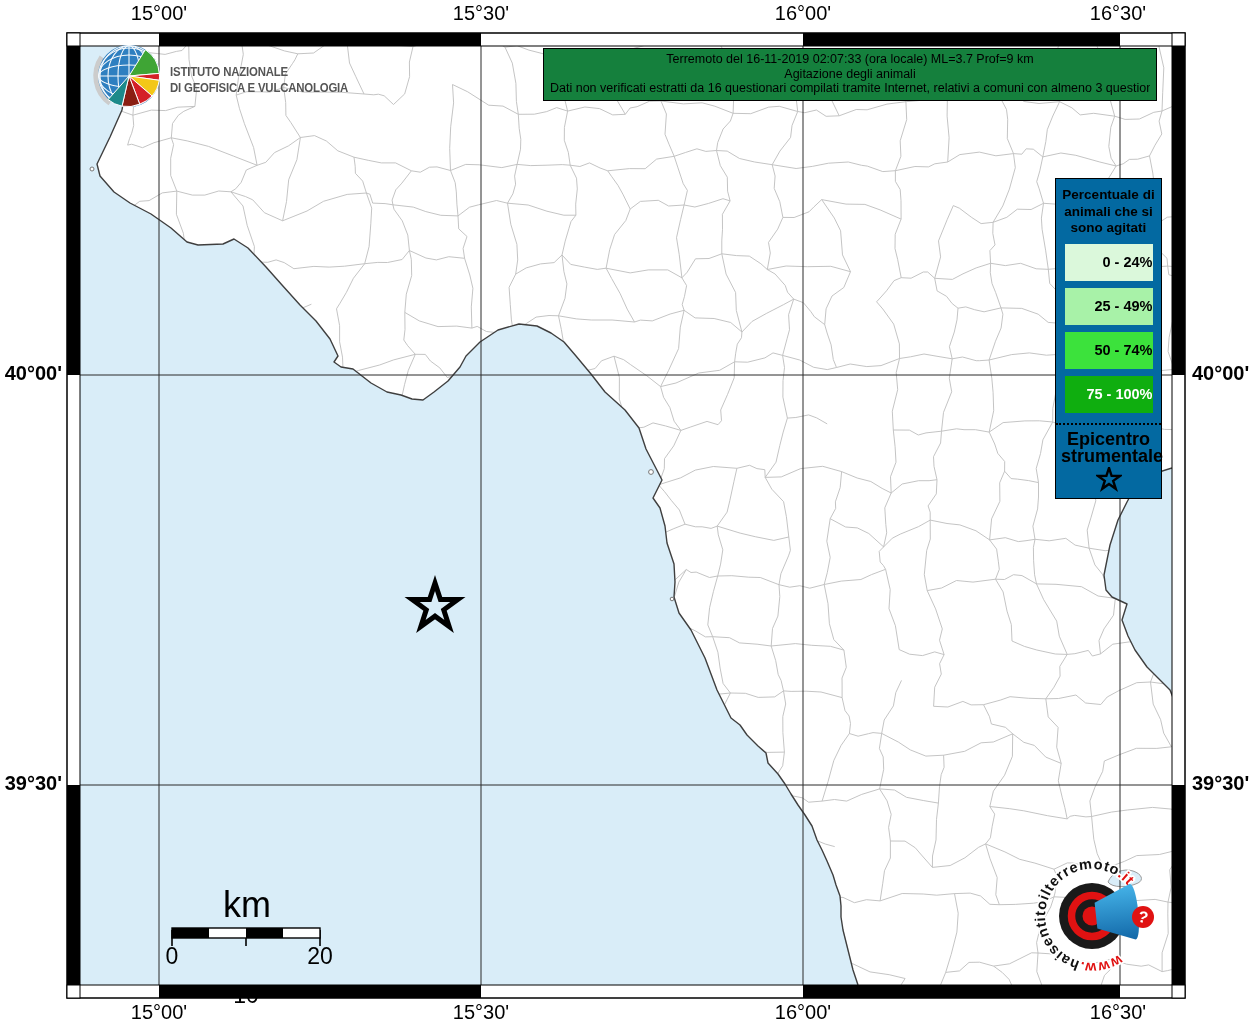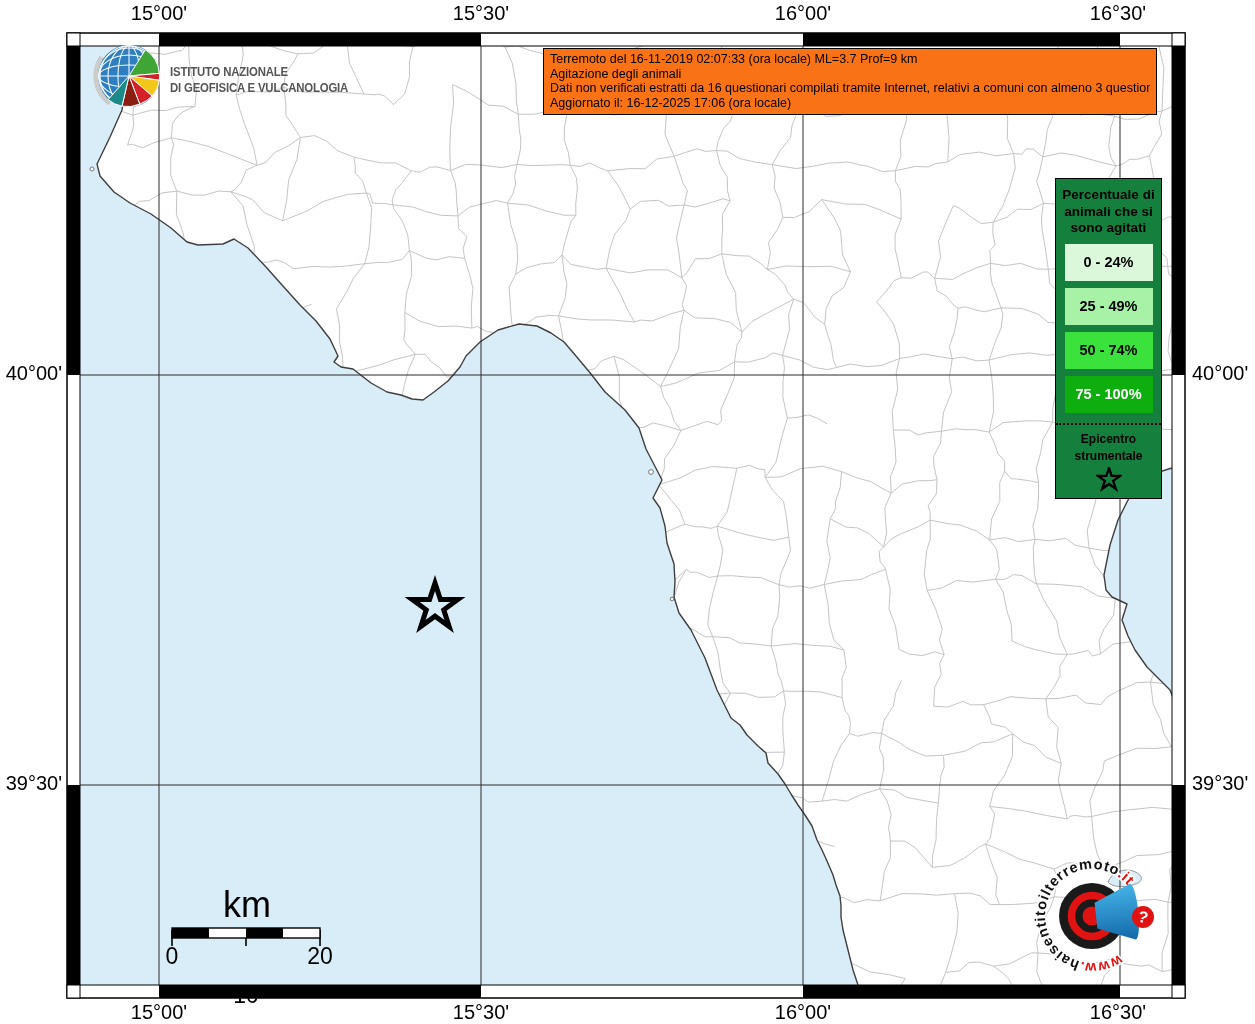--- a/index.html
+++ b/index.html
@@ -1,34 +1,34 @@
 <!DOCTYPE html>
 <html><head>
 <meta charset="utf-8">
 <style>
   html,body{margin:0;padding:0;background:#fff;}
   #page{position:relative;width:1255px;height:1024px;background:#fff;overflow:hidden;
         font-family:"Liberation Sans","DejaVu Sans",sans-serif;}
   #map-svg{position:absolute;left:0;top:0;}
   .axlab{position:absolute;font-size:20px;color:#000;white-space:nowrap;}
   .axlab.center{transform:translateX(-50%);}
-  .axlab.vcenter{transform:translateY(-50%);}
+  .axlab.vcenter{transform:translateY(-50%);font-weight:bold;}
   
   #info-box{position:absolute;left:543px;top:48px;width:614px;box-sizing:border-box;
-    background:#f97316;border:1px solid #000;padding:3px 6px 4px 6px;
-    font-size:12.5px;line-height:14.6px;color:#000;}
+    background:#15803d;border:1px solid #000;padding:3px 6px 4px 6px;
+    font-size:12.5px;line-height:14.6px;color:#000;text-align:center;}
   #info-box div{white-space:nowrap;overflow:hidden;}
   
   #legend{position:absolute;left:1055px;top:178px;width:107px;box-sizing:border-box;
-    background:#15803d;border:1px solid #000;padding:8px 5px 4px 5px;text-align:center;color:#000;}
+    background:#0369a1;border:1px solid #000;padding:8px 5px 4px 5px;text-align:center;color:#000;}
   #legend .ltitle{font-weight:bold;font-size:13.5px;line-height:16.5px;}
   .swatch{width:88px;height:37px;margin:7px auto 0 auto;font-weight:bold;font-size:14.5px;
-    line-height:37px;text-align:center;}
+    line-height:37px;text-align:right;}
   #legend .sep{margin:10px -5px 0 -5px;border-top:2px dotted #000;}
-  #legend .etitle{font-weight:bold;font-size:12px;line-height:17px;margin-top:6px;}
+  #legend .etitle{font-weight:bold;font-size:18px;line-height:17px;margin-top:6px;}
   #legend .estar{margin:2px auto 2px auto;display:block;}
   
   #ingv-text{position:absolute;left:170px;top:64px;font-size:12px;font-weight:bold;color:#555;
     line-height:16px;letter-spacing:-0.2px;transform:scaleX(0.95);transform-origin:left top;white-space:nowrap;}
   
   .sclab{position:absolute;font-size:23px;color:#000;transform:translateX(-50%);white-space:nowrap;}
   #km-label{position:absolute;font-size:36px;color:#000;transform:translateX(-50%);}
 </style>
 </head>
 <body>
@@ -814,21 +814,20 @@
       <circle cx="0" cy="0" r="11" fill="#e01212"></circle>
       <text x="0" y="5.5" text-anchor="middle" font-size="16" font-weight="bold" fill="#ffffff" transform="rotate(14)">?</text>
     </g>
   </g>
 </svg>
 
 <div id="info-box">
   <div>Terremoto del 16-11-2019 02:07:33 (ora locale) ML=3.7 Prof=9 km</div>
   <div>Agitazione degli animali</div>
   <div>Dati non verificati estratti da 16 questionari compilati tramite Internet, relativi a comuni con almeno 3 questionari.</div>
-  <div>Aggiornato il: 16-12-2025 17:06 (ora locale)</div>
 </div>
 
 <div id="ingv-text">
   <div>ISTITUTO NAZIONALE</div>
   <div>DI GEOFISICA E VULCANOLOGIA</div>
 </div>
 
 <div id="legend">
   <div class="ltitle">Percentuale di animali che si sono agitati</div>
   <div class="swatch" style="background: rgb(219, 248, 219); color: rgb(0, 0, 0);">0 - 24%</div>

